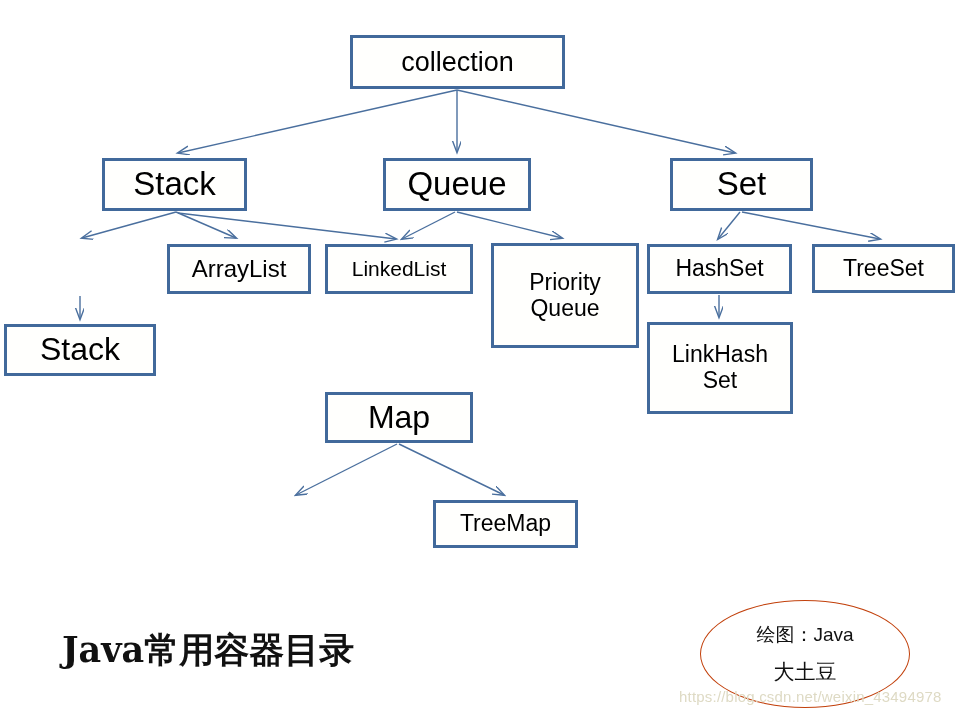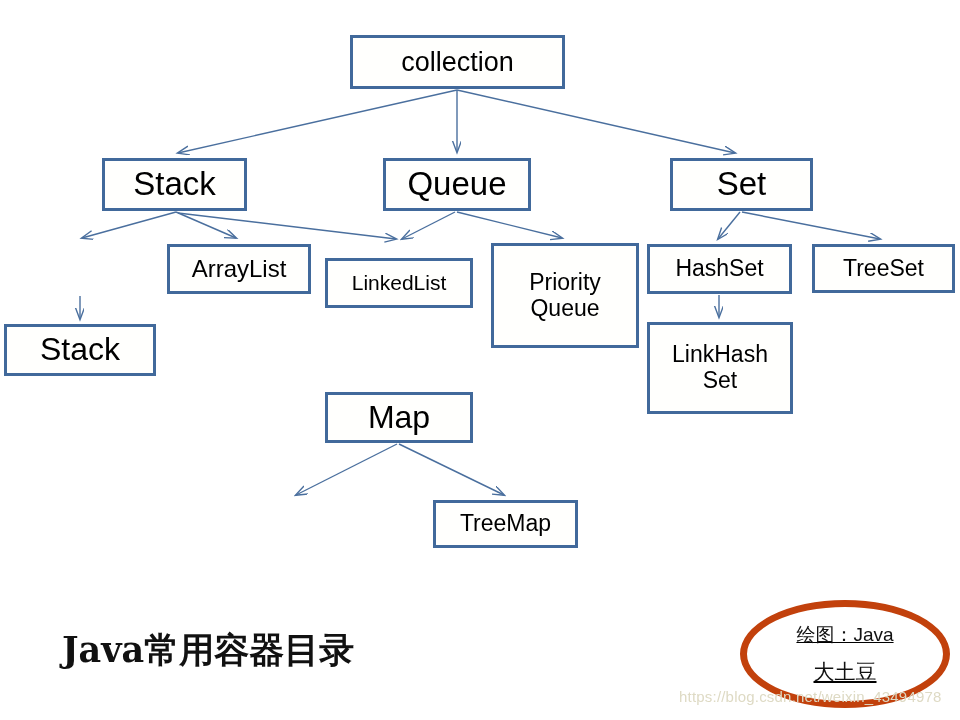--- a/index.html
+++ b/index.html
@@ -25,52 +25,51 @@
     line-height:1.12;
     white-space:pre-line;
   }
   .n-collection{left:350px;top:35px;width:215px;height:54px;font-size:27px;}
   .n-list{left:102px;top:158px;width:145px;height:53px;font-size:33px;}
   .n-queue{left:383px;top:158px;width:148px;height:53px;font-size:33px;}
   .n-set{left:670px;top:158px;width:143px;height:53px;font-size:33px;}
   .n-vector{left:4px;top:243px;width:152px;height:52px;font-size:32px;}
   .n-stack{left:4px;top:324px;width:152px;height:52px;font-size:32px;}
   .n-arraylist{left:167px;top:244px;width:144px;height:50px;font-size:24px;}
-  .n-linkedlist{left:325px;top:244px;width:148px;height:50px;font-size:21px;margin-top:14px;}
+  .n-linkedlist{left:325px;top:244px;width:148px;height:50px;font-size:21px;}
   .n-priorityqueue{left:491px;top:243px;width:148px;height:105px;font-size:23px;}
   .n-hashset{left:647px;top:244px;width:145px;height:50px;font-size:23px;}
   .n-treeset{left:812px;top:244px;width:143px;height:49px;font-size:23px;}
   .n-linkhashset{left:647px;top:322px;width:146px;height:92px;font-size:23px;}
   .n-map{left:325px;top:392px;width:148px;height:51px;font-size:32px;}
   .n-hashmap{left:222px;top:500px;width:144px;height:48px;font-size:23px;}
   .n-treemap{left:433px;top:500px;width:145px;height:48px;font-size:23px;}
 
   .title{
     position:absolute;
     left:62px;top:627px;
     font-family:"DejaVu Serif", serif;
     font-weight:bold;
     font-size:35px;
     color:#111111;
     letter-spacing:0px;
     white-space:nowrap;
   }
   .credit-oval{
     position:absolute;
-    left:740px;top:600px;
+    left:700px;top:600px;
     width:210px;height:108px;
-    border:7px solid #c2410c;
+    border:1px solid #c2410c;
     border-radius:50%;
     box-sizing:border-box;
     display:flex;
     flex-direction:column;
     align-items:center;
     justify-content:center;
     background:transparent;
-    text-decoration:underline;
   }
   .credit-line1{font-size:19px;color:#111;}
   .credit-line2{font-size:21px;color:#111;margin-top:10px;}
   .watermark{
     position:absolute;
     left:679px;top:688px;
     font-size:15px;
     color:#dedac4;
     white-space:nowrap;
     letter-spacing:0.2px;

